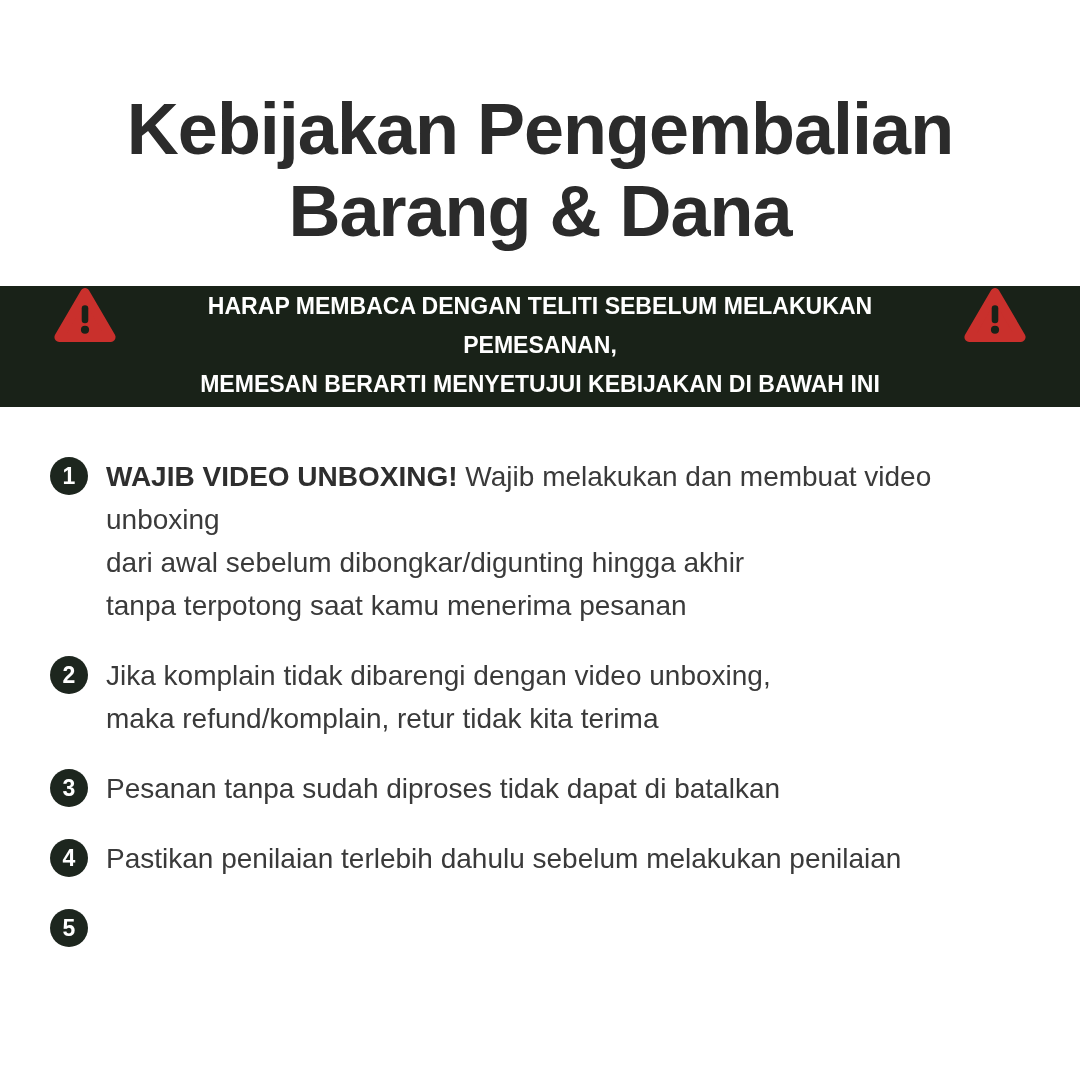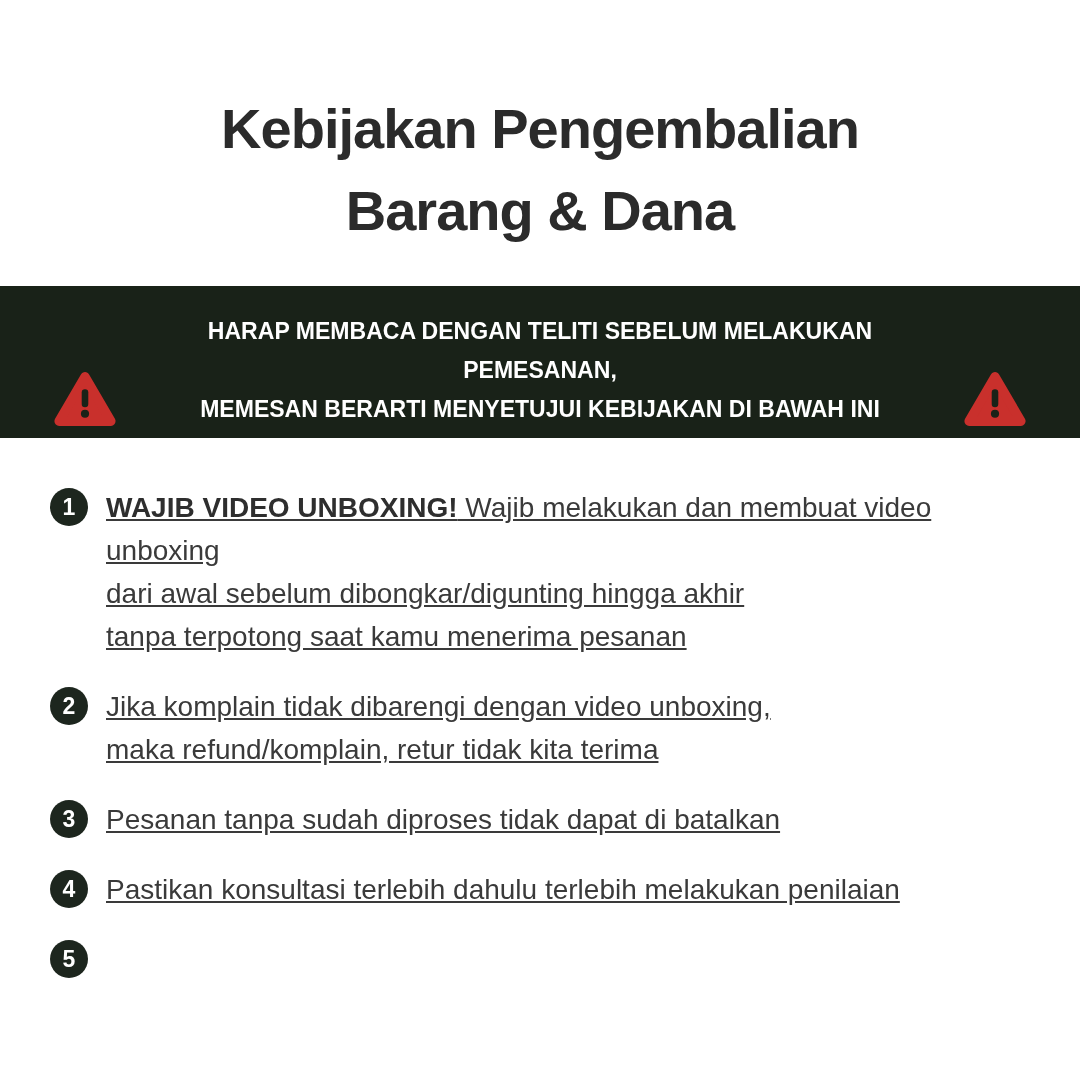--- a/index.html
+++ b/index.html
@@ -21,34 +21,34 @@
     margin:0 auto;
     background:var(--page_bg,#ffffff);
     font-family:"Liberation Sans","DejaVu Sans",sans-serif;
     overflow:hidden;
   }
   
   .title{
     padding-top:88px;
     text-align:center;
     color:var(--title_text,#2b2b2b);
-    font-size:56px;
+    font-size:72px;
     font-weight:800;
     letter-spacing:-1px;
     line-height:82px;
   }
   
   .banner{
     margin-top:34px;
-    height:152px;
+    height:121px;
     background:var(--banner_bg,#192218);
     display:flex;
-    align-items:flex-end;
+    align-items:flex-start;
     justify-content:space-between;
-    padding:10px 52px;
+    padding:0 52px;
   }
   .warning-icon{
     width:66px;height:58px;
     flex:0 0 auto;
     display:block;
   }
   .warning-icon .tri{fill:var(--warning_red,#c9302c);stroke:var(--warning_red,#c9302c);}
   .warning-icon .excl{fill:var(--banner_bg,#192218);}
   .banner-text{
     flex:1 1 auto;
@@ -81,21 +81,20 @@
     display:flex;
     align-items:center;
     justify-content:center;
   }
   .policy-text{
     margin-left:18px;
     color:var(--body_text,#3a3a3a);
     font-size:28px;
     line-height:43px;
     font-weight:400;
-    text-decoration:underline;
   }
   .policy-text strong{
     color:var(--bold_text,#2e2e2e);
     font-weight:700;
   }
 </style>
 </head>
 <body>
 
 <div class="page">
@@ -143,21 +142,21 @@
       <div class="policy-badge">
         <span>3</span>
       </div>
       <div class="policy-text">Pesanan tanpa sudah diproses tidak dapat di batalkan</div>
     </div>
 
     <div class="policy-item">
       <div class="policy-badge">
         <span>4</span>
       </div>
-      <div class="policy-text">Pastikan konsultasi terlebih dahulu terlebih melakukan penilaian</div>
+      <div class="policy-text">Pastikan penilaian terlebih dahulu sebelum melakukan penilaian</div>
     </div>
 
     <div class="policy-item">
       <div class="policy-badge">
         <span>5</span>
       </div>
     </div>
   </div>
 
 </div>

